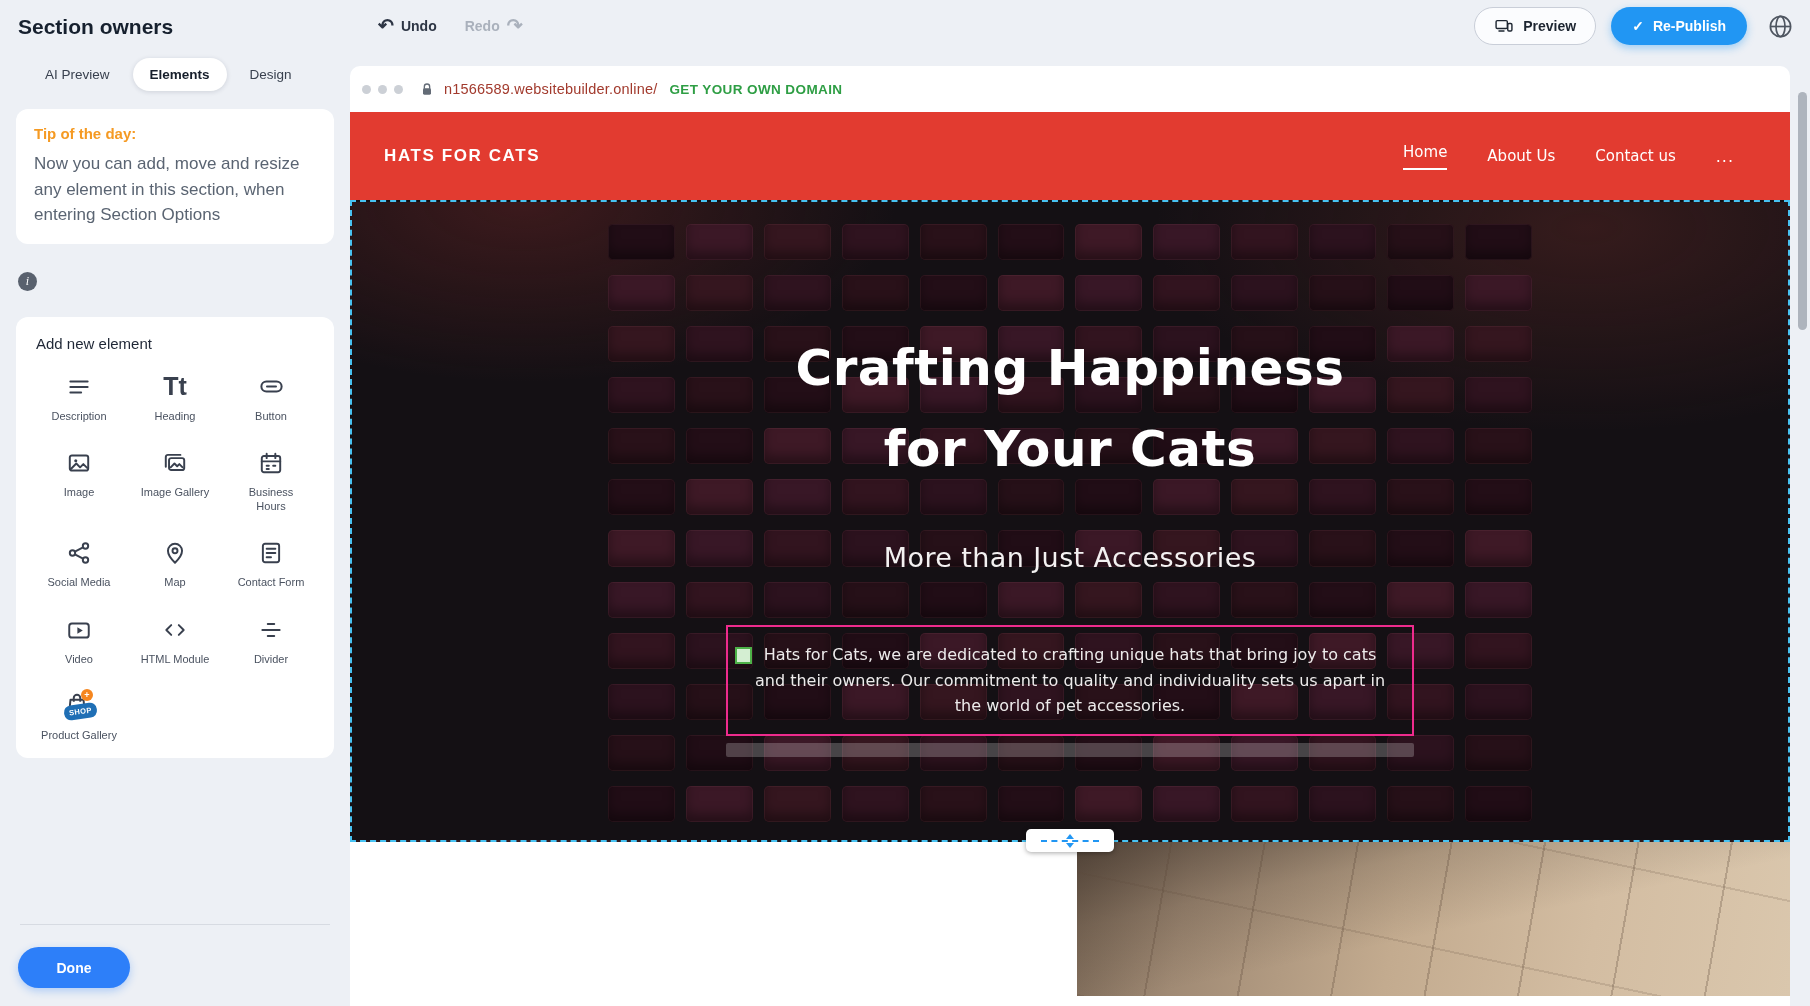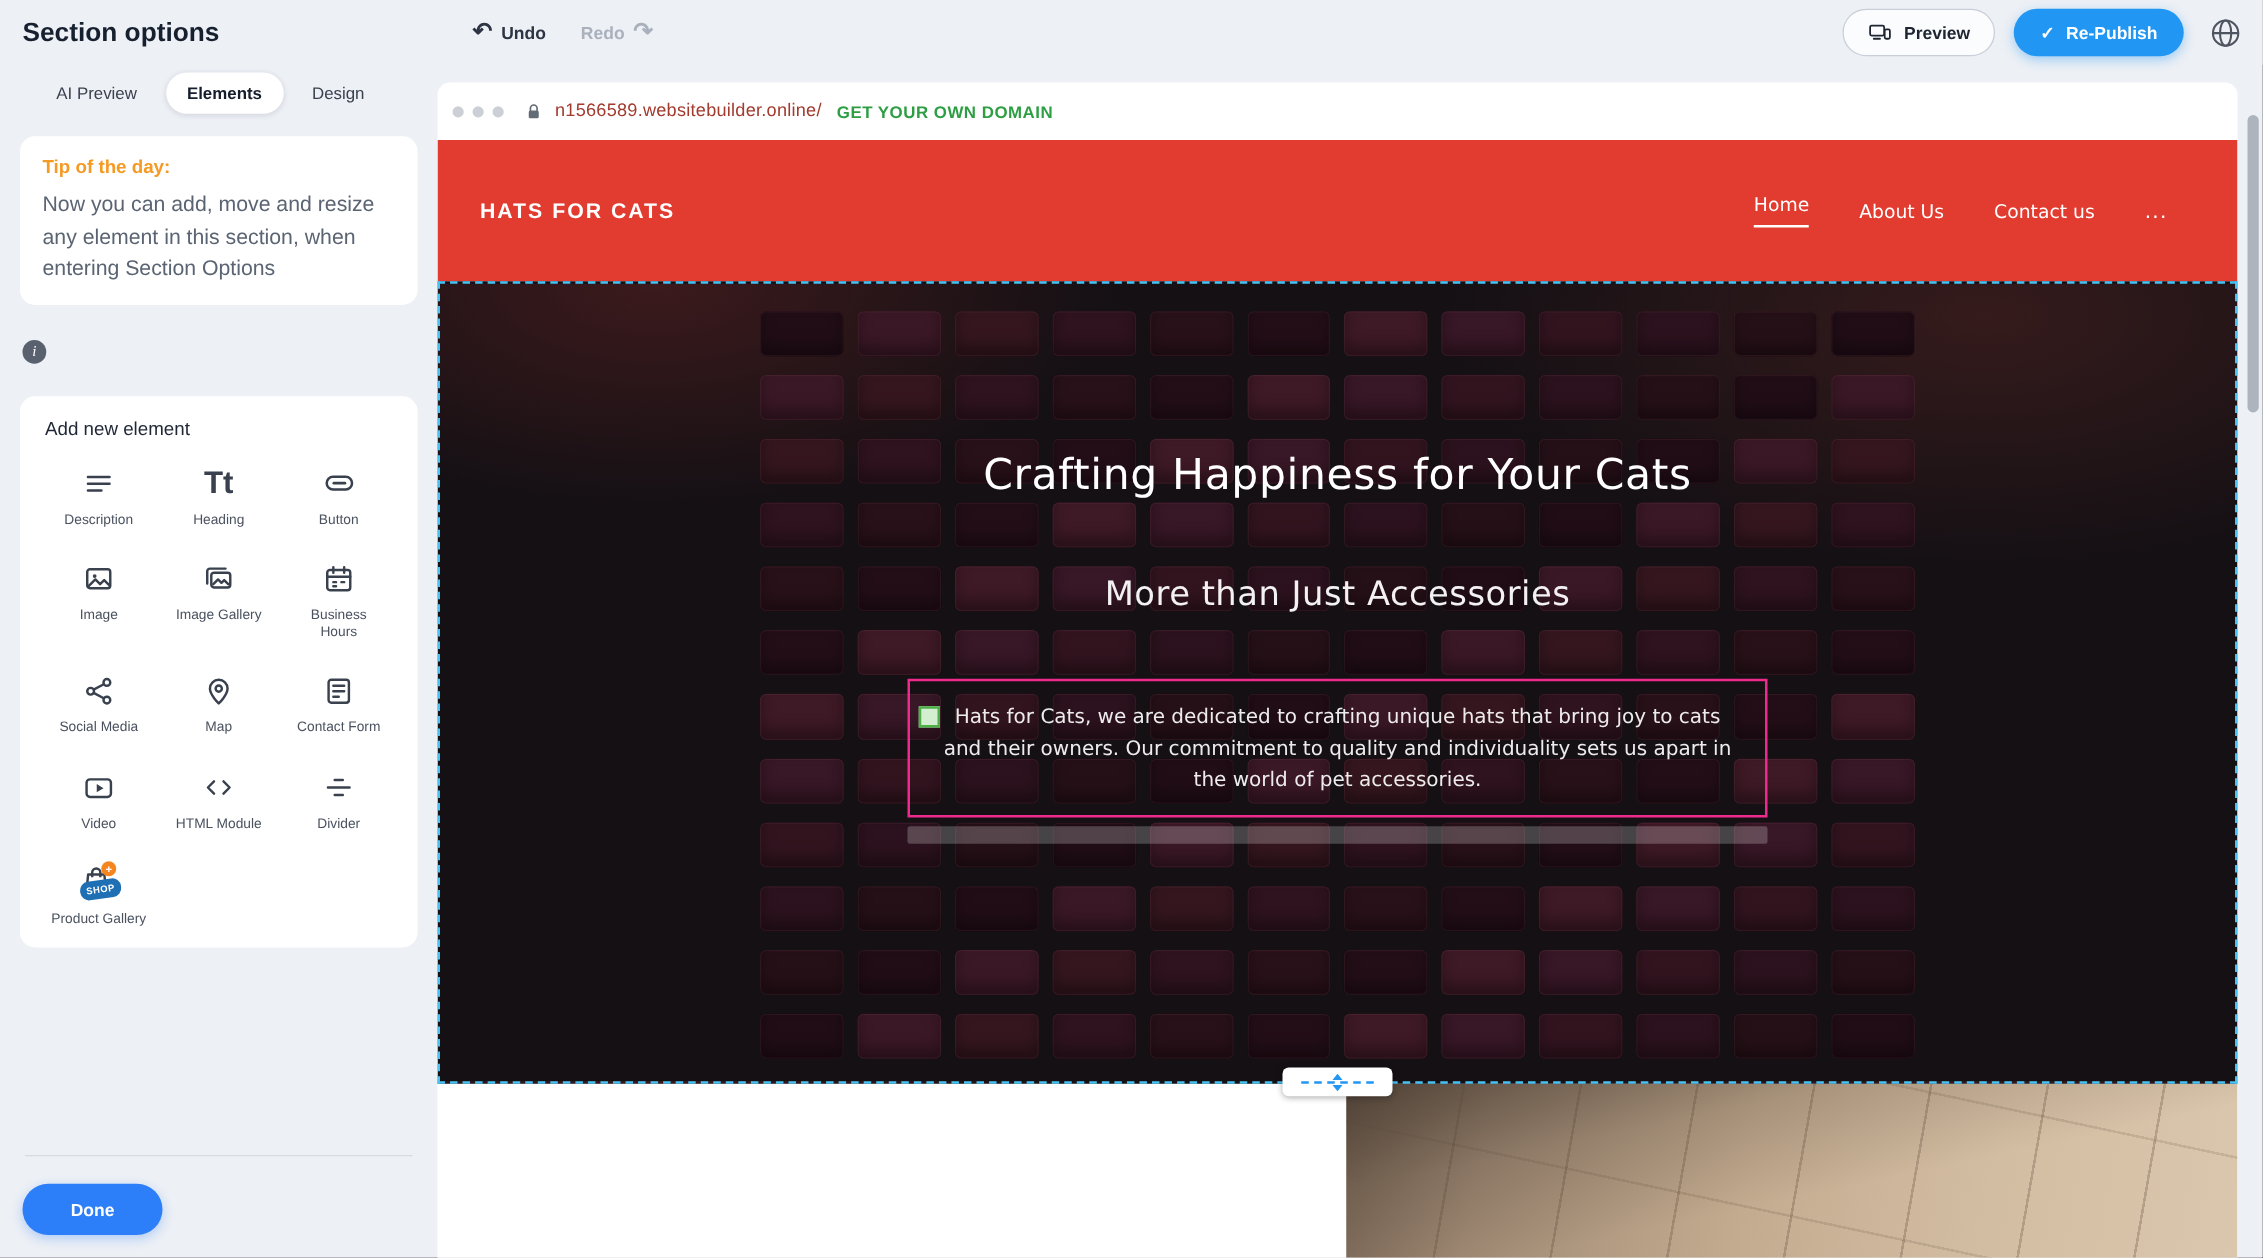--- a/index.html
+++ b/index.html
@@ -47,36 +47,36 @@
   .canvas { position:absolute; left:350px; top:52px; right:0; bottom:0; }
   .browser-bar { position:absolute; left:0; top:14px; right:20px; height:46px; background:#fff; border-radius:10px 10px 0 0; display:flex; align-items:center; padding:0 12px; }
   .win-dots { display:flex; gap:7px; margin-right:16px; }
   .win-dot { width:9px; height:9px; border-radius:50%; background:#ccd0d6; }
   .lock-wrap { color:#636b76; display:flex; margin-right:9px; }
   .url-text { font-size:14.5px; color:#a23a2d; letter-spacing:.2px; }
   .domain-cta { font-size:13.5px; font-weight:bold; color:#2e9e44; letter-spacing:.4px; margin-left:12px; cursor:pointer; }
 
   
   .site { position:absolute; left:0; top:60px; right:20px; bottom:0; background:#fff; overflow:hidden; }
-  .site-header { height:113px; background:#e23b30; display:flex; align-items:center; padding:0 56px 0 34px; }
+  .site-header { height:88px; background:#e23b30; display:flex; align-items:center; padding:0 56px 0 34px; }
   .site-logo { color:#fff; font-weight:bold; font-size:17px; letter-spacing:1.6px; cursor:pointer; }
   .site-nav { margin-left:auto; display:flex; align-items:center; gap:40px; }
   .nav-link { color:#fff; font-size:15px; cursor:pointer; font-family:"DejaVu Sans",sans-serif; }
   .nav-link.active { border-bottom:2px solid #fff; padding-bottom:7px; }
   .nav-more { font-size:16px; letter-spacing:1px; }
 
   .hero { position:relative; height:642px; border:2px dashed #47c2f2; background:
       radial-gradient(620px 300px at 12% 0%, rgba(125,42,42,.38), transparent 60%),
       radial-gradient(720px 340px at 86% 4%, rgba(130,52,46,.30), transparent 60%),
       #141014; overflow:visible; z-index:5; }
   .tile-grid { position:absolute; left:50%; transform:translateX(-50%); width:924px; top:22px; bottom:18px;
       display:grid; grid-template-columns:repeat(12,1fr); grid-template-rows:repeat(12,1fr); gap:15px 11px; }
   .tile { border-radius:5px; box-shadow: inset 0 0 0 1px rgba(255,150,170,.07), inset 0 -8px 12px rgba(0,0,0,.38); }
   .hero-content { position:absolute; inset:0; display:flex; flex-direction:column; align-items:center; padding-top:126px; z-index:2; }
-  .hero-heading { font-family:"DejaVu Sans",sans-serif; font-weight:400; font-size:34px; line-height:1.62; color:#fff; text-align:center; max-width:630px; letter-spacing:.5px; }
+  .hero-heading { font-family:"DejaVu Sans",sans-serif; font-weight:700; font-size:50px; line-height:1.62; color:#fff; text-align:center; max-width:630px; letter-spacing:.5px; }
   .hero-sub { margin-top:52px; font-family:"DejaVu Sans",sans-serif; font-size:27px; color:#f3f1f1; letter-spacing:.4px; }
   .text-select { position:relative; margin-top:52px; width:688px; border:2px solid #ee2b8d; padding:15px 26px; text-align:center; cursor:pointer; }
   .text-select p { font-size:16px; color:#edebeb; line-height:1.6; font-family:"DejaVu Sans",sans-serif; }
   .green-handle { position:absolute; left:7px; top:20px; width:17px; height:17px; background:#d4eed2; border:2px solid #4db148; }
   .ghost-bar { margin-top:7px; width:688px; height:14px; background:rgba(255,255,255,.22); border-radius:2px; }
   .section-resize { position:absolute; left:50%; bottom:-12px; transform:translateX(-50%); width:88px; height:23px; background:#fff; border-radius:5px; box-shadow:0 1px 5px rgba(0,0,0,.35); display:flex; flex-direction:column; align-items:center; justify-content:center; gap:1px; z-index:8; cursor:row-resize; }
   .tri-up { width:0; height:0; border-left:4px solid transparent; border-right:4px solid transparent; border-bottom:5px solid #2196f3; }
   .tri-down { width:0; height:0; border-left:4px solid transparent; border-right:4px solid transparent; border-top:5px solid #2196f3; }
   .dash-line { width:58px; border-top:2px dashed #2196f3; }
 
@@ -91,21 +91,21 @@
 
   .scroll-track { position:absolute; right:3px; top:8px; bottom:6px; width:9px; }
   .scroll-thumb { position:absolute; top:32px; height:238px; width:9px; border-radius:5px; background:#aeb4bd; cursor:grab; }
 
   svg { display:block; }
 </style>
 </head>
 <body>
 
 <div class="topbar">
-  <div class="topbar-title">Section options</div>
+  <div class="topbar-title">Section owners</div>
   <div class="history">
     <div class="hist-btn">
       <span class="arrow-glyph">↶</span>
       <span>Undo</span>
     </div>
     <div class="hist-btn disabled">
       <span>Redo</span>
       <span class="arrow-glyph">↷</span>
     </div>
   </div>

